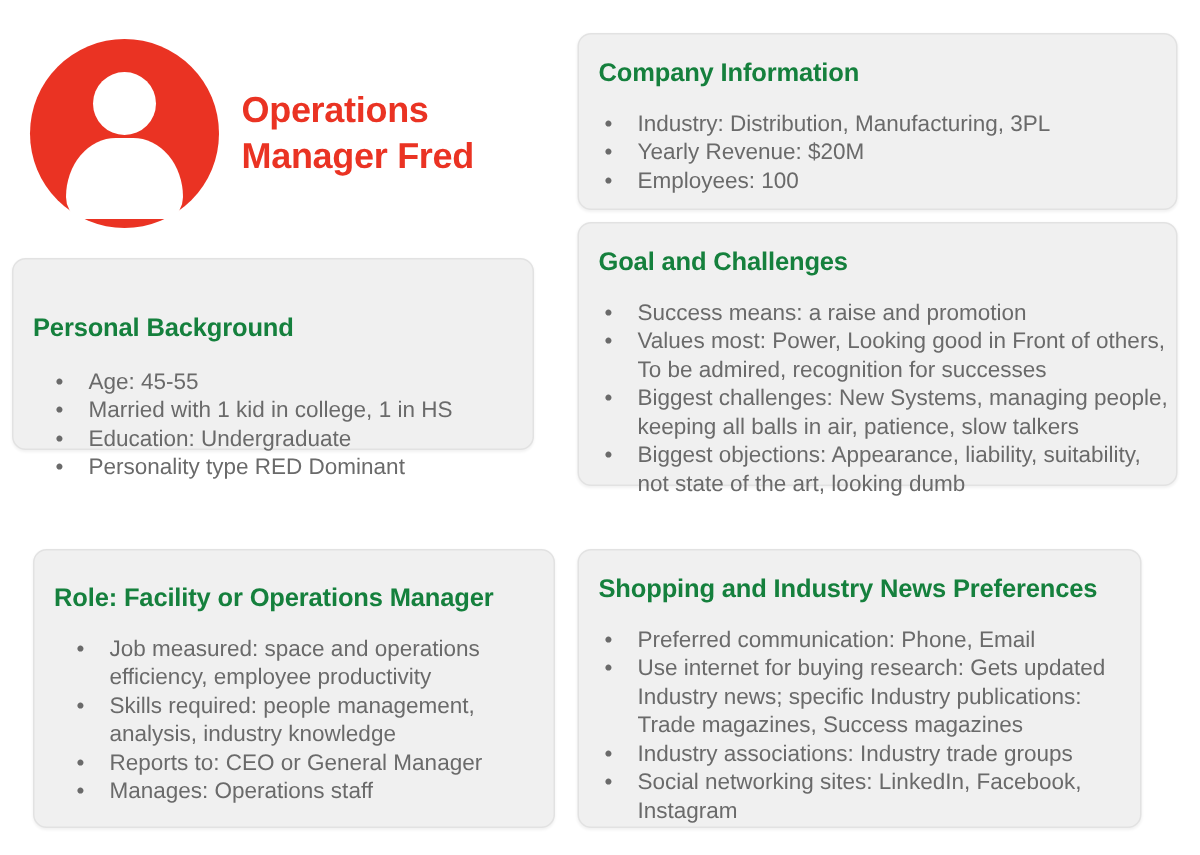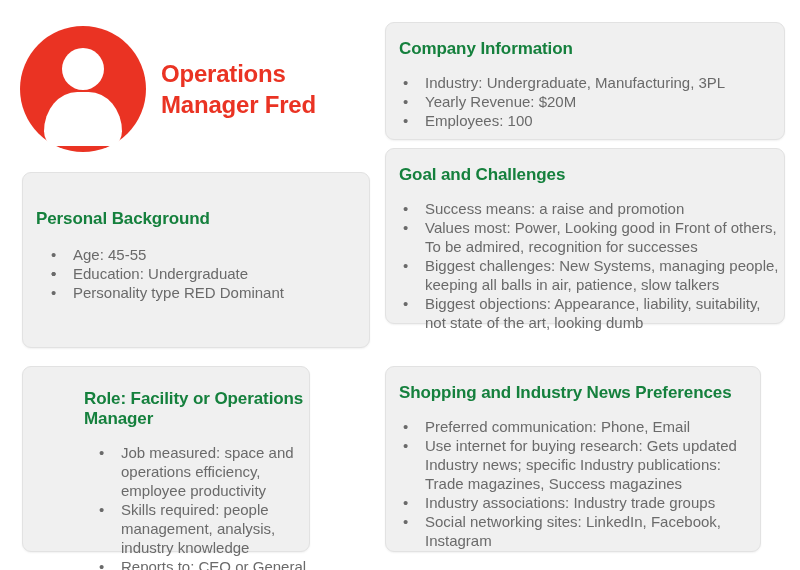--- a/index.html
+++ b/index.html
@@ -108,27 +108,27 @@
   #card-company .card-title { margin: 16px 0 0 13px; }
   #card-company .bullet-list { margin: 14px 0 0 9px; }
 
   #card-goal {
     left: 385px; top: 148px; width: 400px; height: 176px;
   }
   #card-goal .card-title { margin: 16px 0 0 13px; }
   #card-goal .bullet-list { margin: 14px 0 0 9px; }
 
   #card-personal {
-    left: 22px; top: 172px; width: 348px; height: 176px;
+    left: 8px; top: 172px; width: 348px; height: 128px;
   }
   #card-personal .card-title { margin: 36px 0 0 13px; }
   #card-personal .bullet-list { margin: 16px 0 0 20px; }
 
   #card-role {
-    left: 22px; top: 366px; width: 288px; height: 186px; padding-left: 48px;
+    left: 22px; top: 366px; width: 348px; height: 186px;
   }
   #card-role .card-title { margin: 22px 0 0 13px; }
   #card-role .bullet-list { margin: 14px 0 0 20px; }
 
   #card-shopping {
     left: 385px; top: 366px; width: 376px; height: 186px;
   }
   #card-shopping .card-title { margin: 16px 0 0 13px; }
   #card-shopping .bullet-list { margin: 14px 0 0 9px; }
 </style>
@@ -142,41 +142,41 @@
   </div>
   <div id="persona-title">
     <div>Operations</div>
     <div>Manager Fred</div>
   </div>
 </div>
 
 <div class="card" id="card-company">
   <div class="card-title">Company Information</div>
   <ul class="bullet-list">
-    <li class="bullet-item"><span class="dot">•</span><span>Industry: Undergraduate, Manufacturing, 3PL</span></li>
+    <li class="bullet-item"><span class="dot">•</span><span>Industry: Distribution, Manufacturing, 3PL</span></li>
     <li class="bullet-item"><span class="dot">•</span><span>Yearly Revenue: $20M</span></li>
     <li class="bullet-item"><span class="dot">•</span><span>Employees: 100</span></li>
   </ul>
 </div>
 
 <div class="card" id="card-goal">
   <div class="card-title">Goal and Challenges</div>
   <ul class="bullet-list">
     <li class="bullet-item"><span class="dot">•</span><span>Success means: a raise and promotion</span></li>
     <li class="bullet-item"><span class="dot">•</span><span>Values most: Power, Looking good in Front of others, To be admired, recognition for successes</span></li>
     <li class="bullet-item"><span class="dot">•</span><span>Biggest challenges: New Systems, managing people, keeping all balls in air, patience, slow talkers</span></li>
     <li class="bullet-item"><span class="dot">•</span><span>Biggest objections: Appearance, liability, suitability, not state of the art, looking dumb</span></li>
   </ul>
 </div>
 
 <div class="card" id="card-personal">
   <div class="card-title">Personal Background</div>
   <ul class="bullet-list">
     <li class="bullet-item"><span class="dot">•</span><span>Age: 45-55</span></li>
-    <li class="bullet-item"><span class="dot">•</span></li>
+    <li class="bullet-item"><span class="dot">•</span><span>Married with 1 kid in college, 1 in HS</span></li>
     <li class="bullet-item"><span class="dot">•</span><span>Education: Undergraduate</span></li>
     <li class="bullet-item"><span class="dot">•</span><span>Personality type RED Dominant</span></li>
   </ul>
 </div>
 
 <div class="card" id="card-role">
   <div class="card-title">Role: Facility or Operations Manager</div>
   <ul class="bullet-list">
     <li class="bullet-item"><span class="dot">•</span><span>Job measured: space and operations efficiency, employee productivity</span></li>
     <li class="bullet-item"><span class="dot">•</span><span>Skills required: people management, analysis, industry knowledge</span></li>

